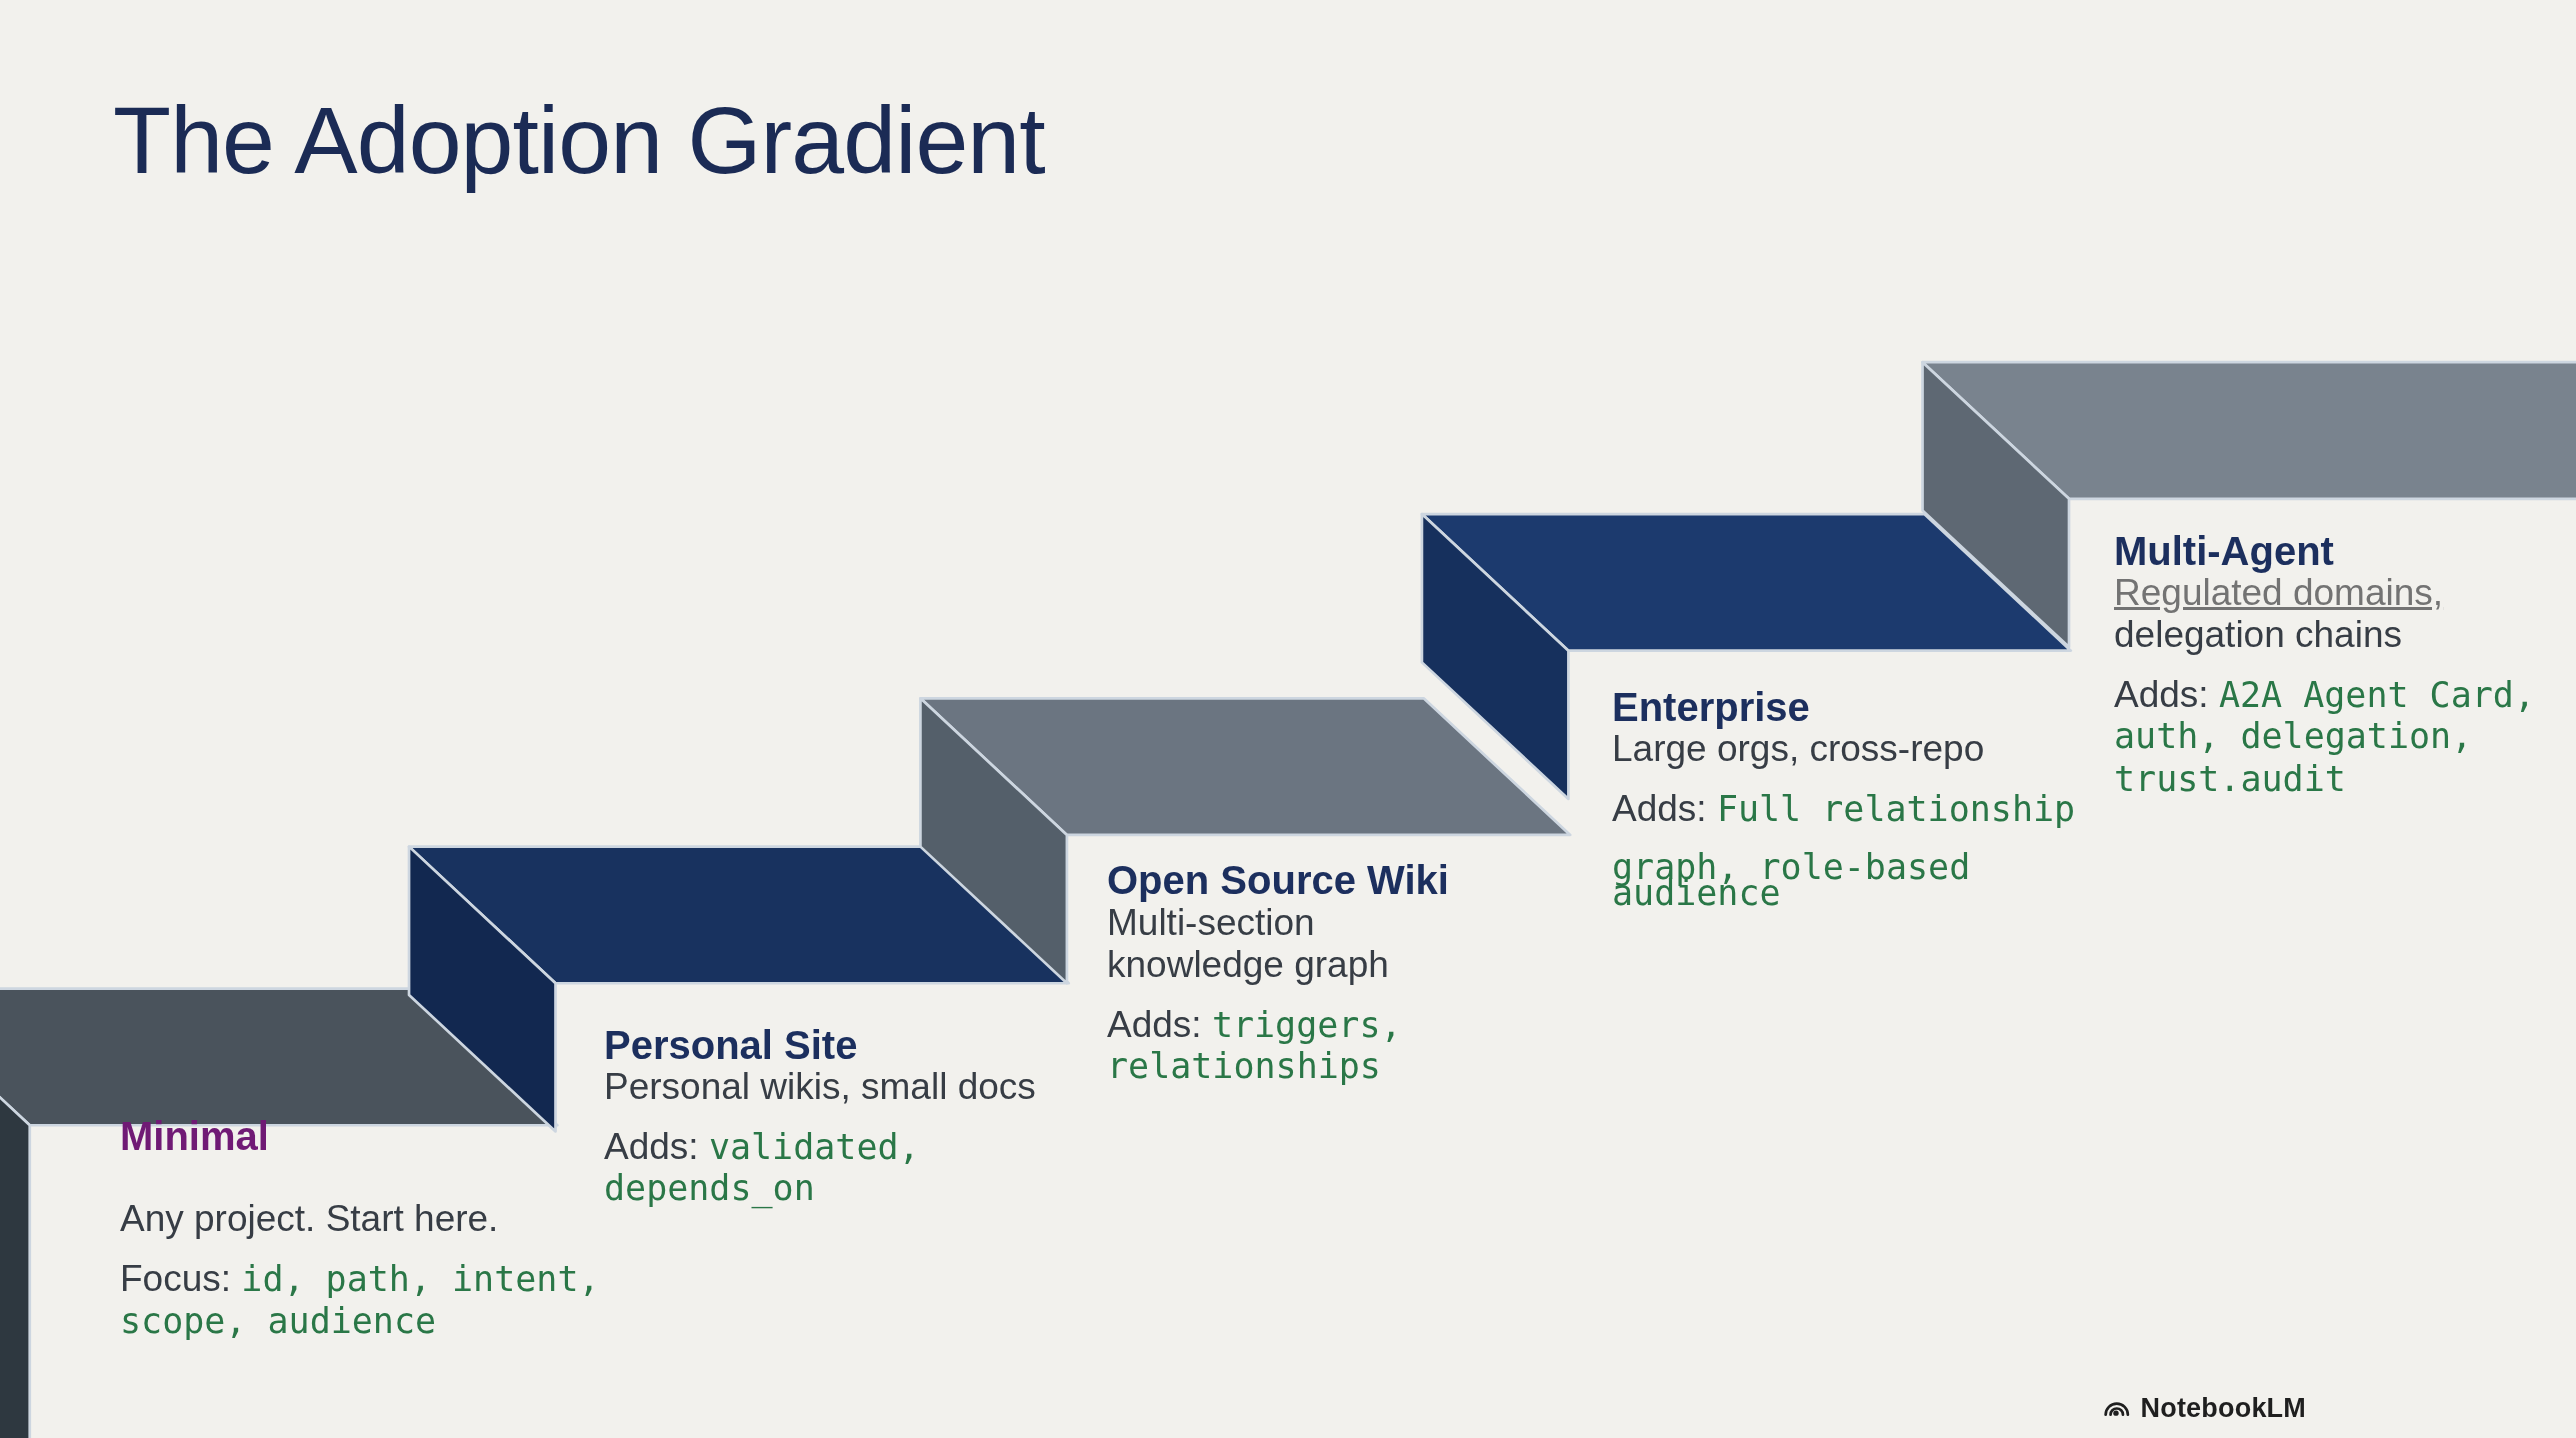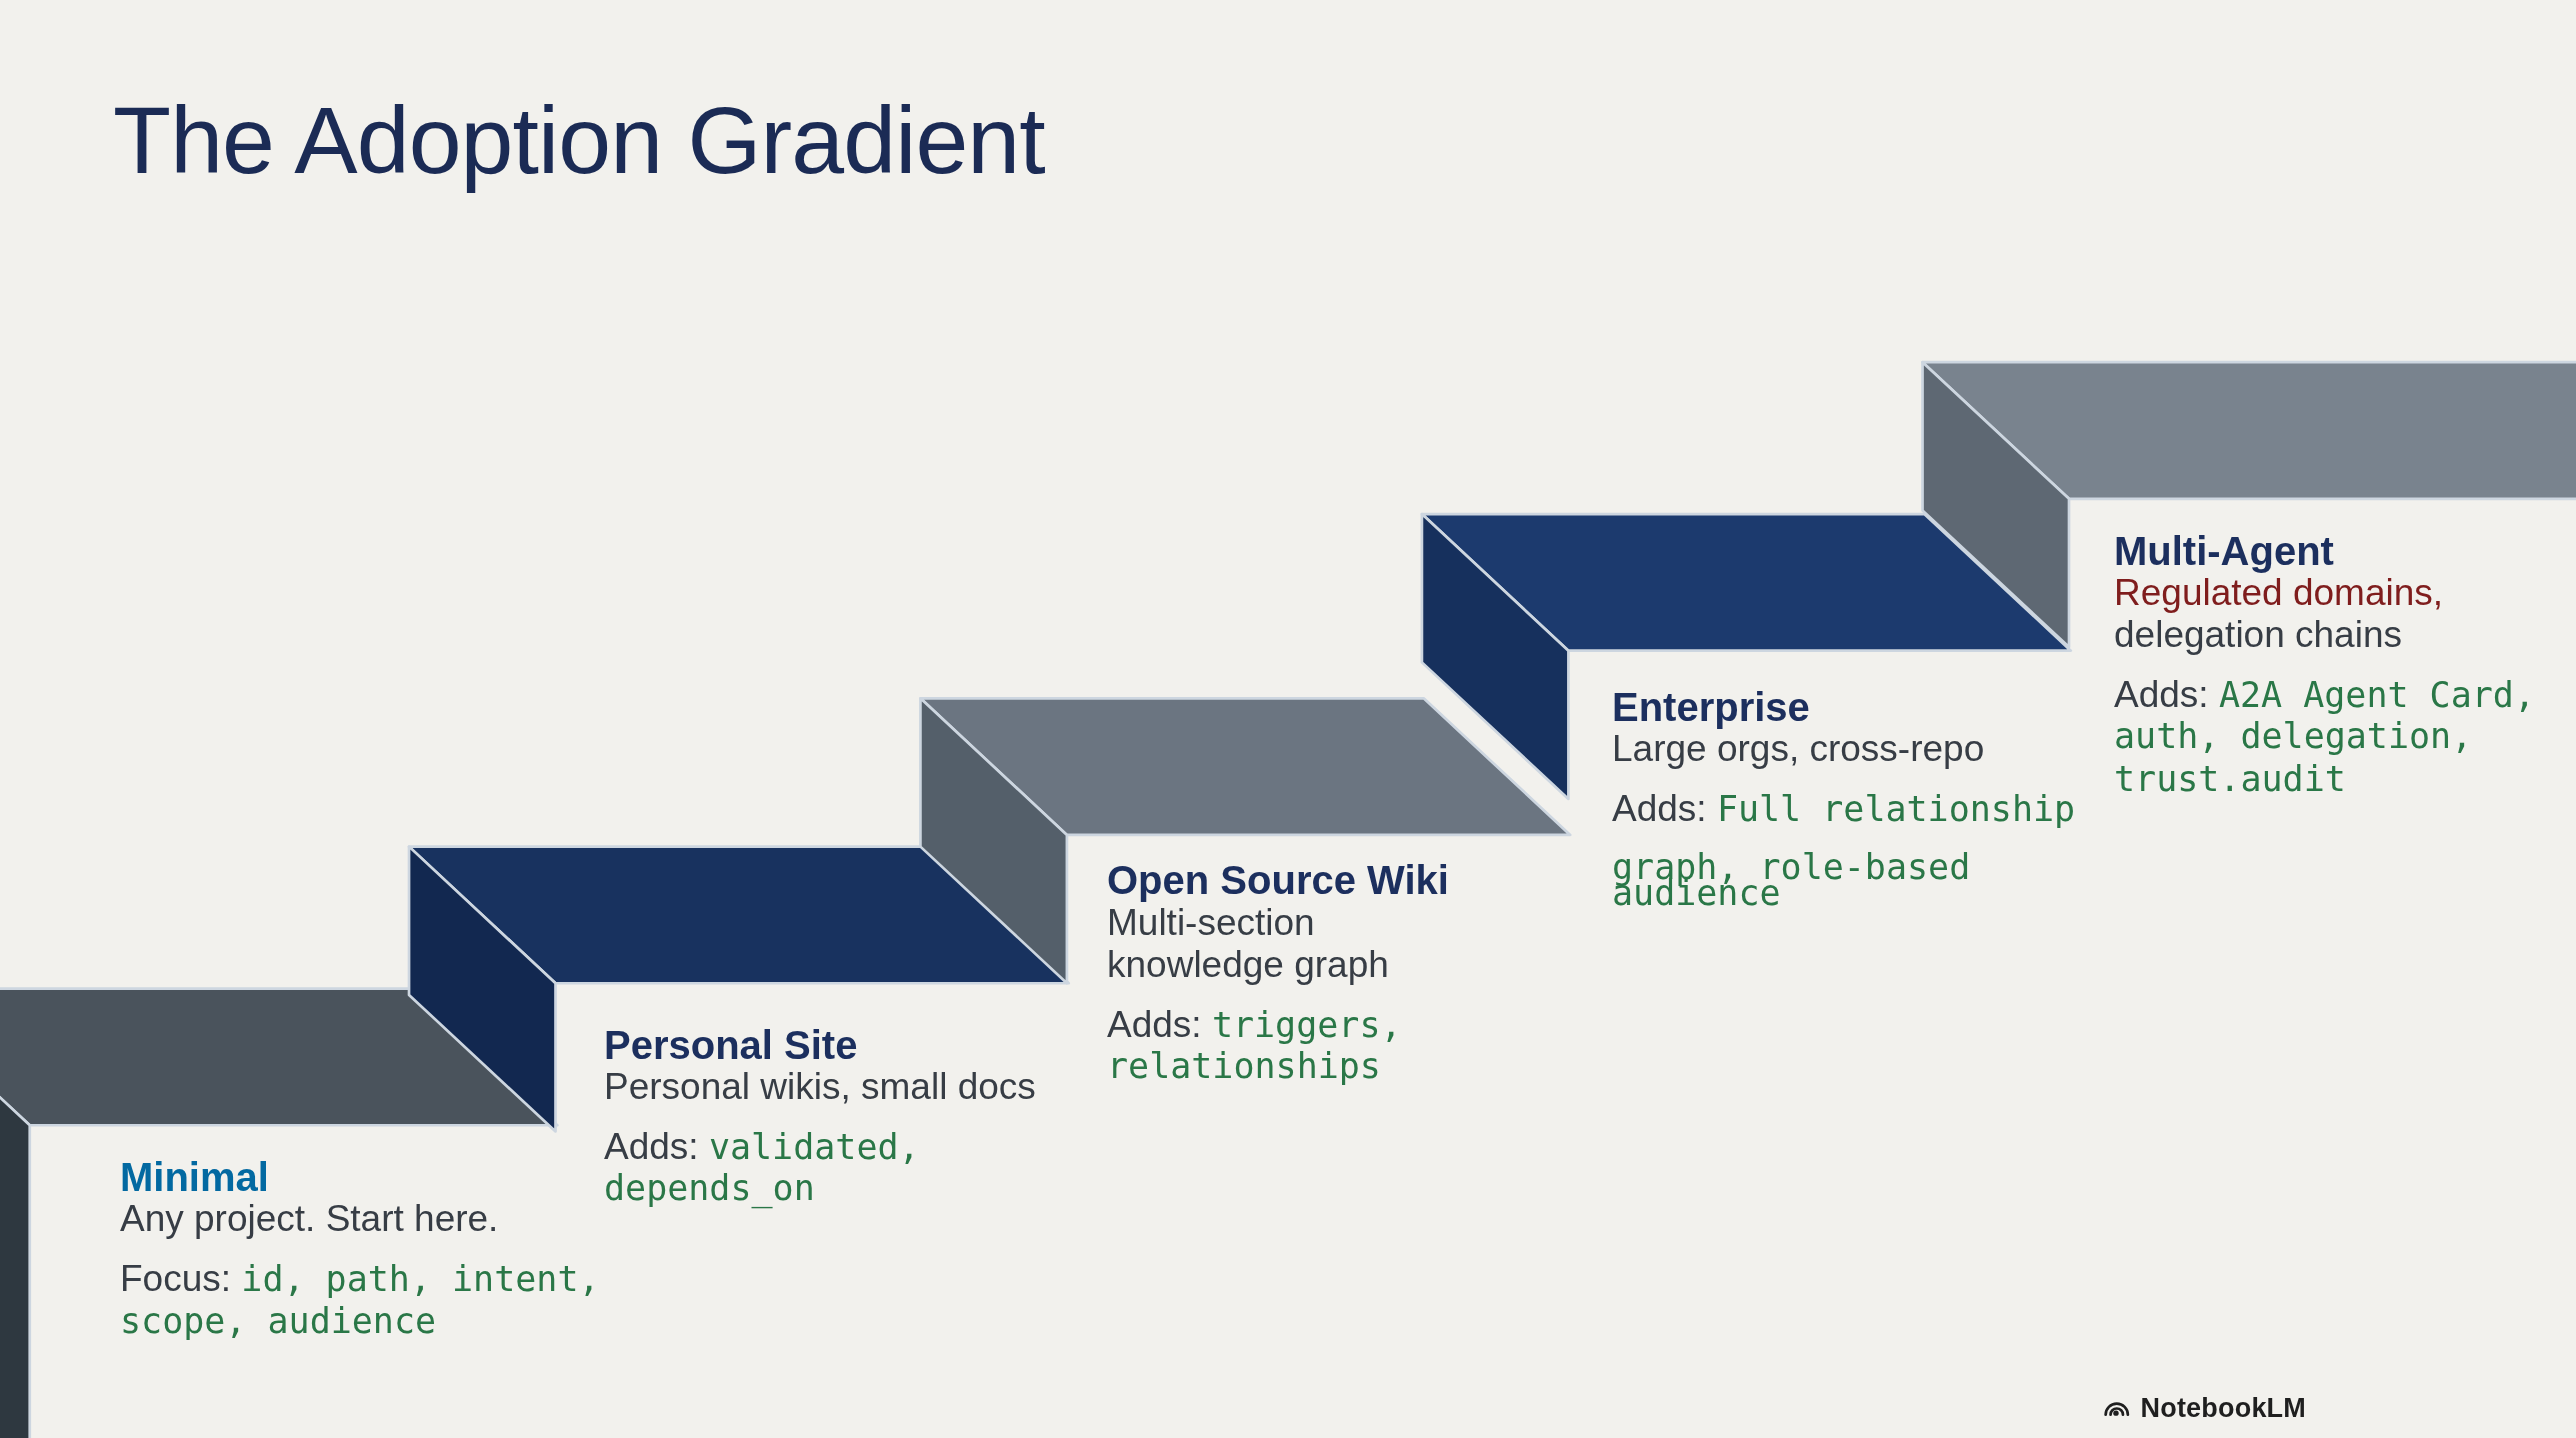--- a/index.html
+++ b/index.html
@@ -43,21 +43,21 @@
       <polygon points="455,942 618,1094 618,1259 455,1107" fill="#122850" stroke="#cdd6e0" stroke-width="3" stroke-linejoin="round"></polygon>
       <polygon points="1024,777 1187,929 1187,1094 1024,942" fill="#545f6a" stroke="#cdd6e0" stroke-width="3" stroke-linejoin="round"></polygon>
       <polygon points="1582,572 1745,724 1745,889 1582,737" fill="#16305d" stroke="#cdd6e0" stroke-width="3" stroke-linejoin="round"></polygon>
       <polygon points="2139,403 2302,555 2302,720 2139,568" fill="#5e6873" stroke="#cdd6e0" stroke-width="3" stroke-linejoin="round"></polygon>
     </svg>
 
   <h1 class="page-title" style="color: rgb(27, 43, 85);">The Adoption Gradient</h1>
 
   <div id="blocks">
       <div class="step-block" style="left: 120px; top: 0px;">
-        <div class="step-line step-title" style="top: 1155px; color: #0369a1;">Minimal</div>
+        <div class="step-line step-title" style="top: 1114px; color: #701a75;">Minimal</div>
         <div class="step-line step-desc" style="top: 1198px; color: rgb(55, 61, 69);">Any project. Start here.</div>
         <div class="step-line " style="top: 1258px;"><span class="adds-label" style="color: rgb(55, 61, 69);">Focus: </span><span class="adds-code" style="color: rgb(42, 119, 71);">id, path, intent,</span></div>
         <div class="step-line " style="top: 1301px;"><span class="adds-code" style="color: rgb(42, 119, 71);">scope, audience</span></div>
       </div>
       <div class="step-block" style="left: 604px; top: 0px;">
         <div class="step-line step-title" style="top: 1023px; color: rgb(28, 47, 94);">Personal Site</div>
         <div class="step-line step-desc" style="top: 1066px; color: rgb(55, 61, 69);">Personal wikis, small docs</div>
         <div class="step-line " style="top: 1126px;"><span class="adds-label" style="color: rgb(55, 61, 69);">Adds: </span><span class="adds-code" style="color: rgb(42, 119, 71);">validated,</span></div>
         <div class="step-line " style="top: 1168px;"><span class="adds-code" style="color: rgb(42, 119, 71);">depends_on</span></div>
       </div>
@@ -70,21 +70,21 @@
       </div>
       <div class="step-block" style="left: 1612px; top: 0px;">
         <div class="step-line step-title" style="top: 685px; color: rgb(28, 47, 94);">Enterprise</div>
         <div class="step-line step-desc" style="top: 728px; color: rgb(55, 61, 69);">Large orgs, cross-repo</div>
         <div class="step-line " style="top: 788px;"><span class="adds-label" style="color: rgb(55, 61, 69);">Adds: </span><span class="adds-code" style="color: rgb(42, 119, 71);">Full relationship</span></div>
         <div class="step-line " style="top: 831px; margin-top: 16px;"><span class="adds-code" style="color: rgb(42, 119, 71);">graph, role-based</span></div>
         <div class="step-line " style="top: 873px;"><span class="adds-code" style="color: rgb(42, 119, 71);">audience</span></div>
       </div>
       <div class="step-block" style="left: 2114px; top: 0px;">
         <div class="step-line step-title" style="top: 529px; color: rgb(28, 47, 94);">Multi-Agent</div>
-        <div class="step-line step-desc" style="top: 572px; color: #7f1d1d;">Regulated domains,</div>
+        <div class="step-line step-desc" style="top: 572px; color: #737373; text-decoration: underline;">Regulated domains,</div>
         <div class="step-line step-desc" style="top: 614px; color: rgb(55, 61, 69);">delegation chains</div>
         <div class="step-line " style="top: 674px;"><span class="adds-label" style="color: rgb(55, 61, 69);">Adds: </span><span class="adds-code" style="color: rgb(42, 119, 71);">A2A Agent Card,</span></div>
         <div class="step-line " style="top: 716px;"><span class="adds-code" style="color: rgb(42, 119, 71);">auth, delegation,</span></div>
         <div class="step-line " style="top: 759px;"><span class="adds-code" style="color: rgb(42, 119, 71);">trust.audit</span></div>
       </div>
     </div>
 
   <div class="brand">
     <svg class="brand-icon" width="31" height="31" viewBox="0 0 24 24" fill="none" stroke-linecap="round">
       <path d="M3.6 16.8 A 8.6 8.6 0 1 1 20.8 16.8" stroke-width="2.1" stroke="#1f1f1f"></path>

